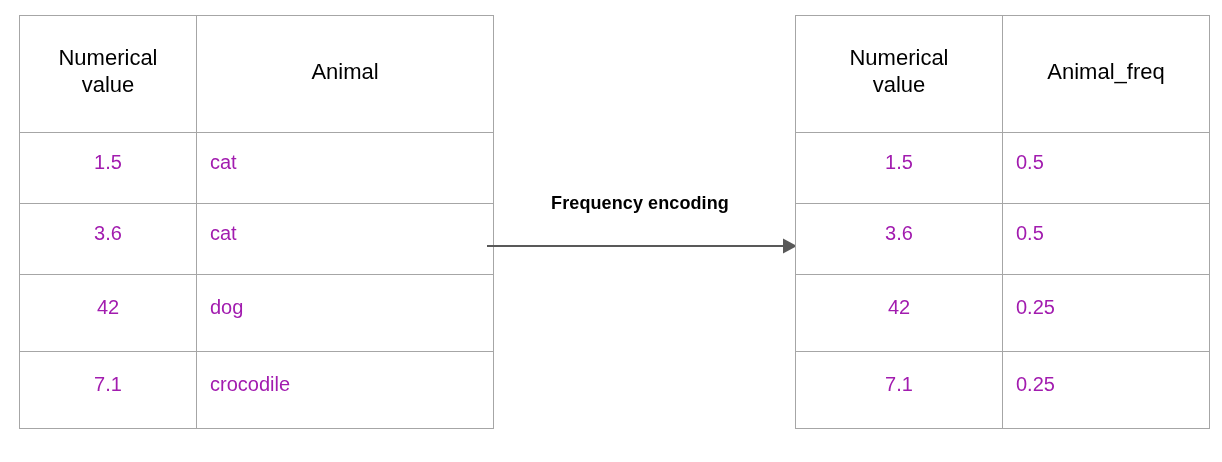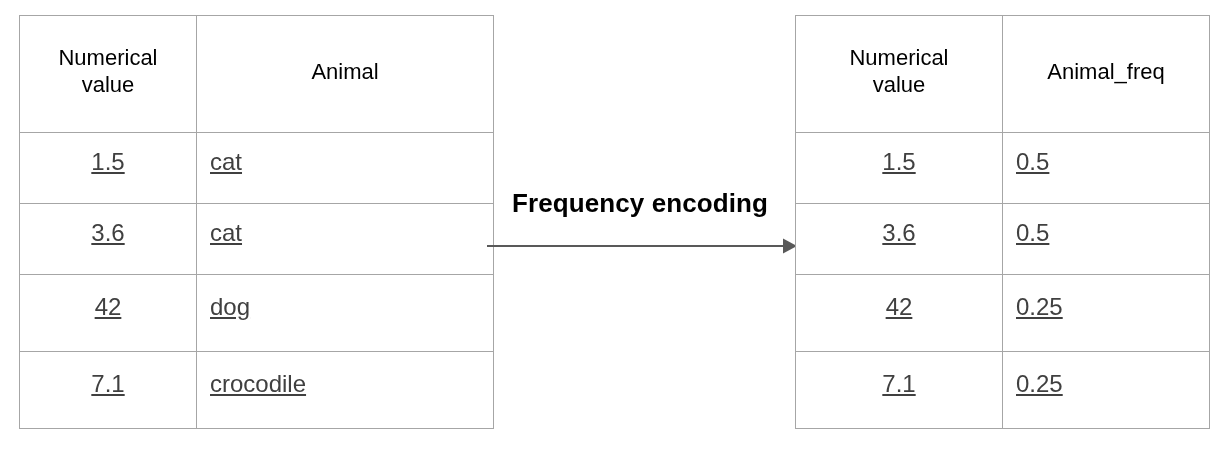--- a/index.html
+++ b/index.html
@@ -82,25 +82,24 @@
     height: 70px;
   }
   .body-row.row-tall td {
     height: 76px;
   }
   .cell-inner {
     height: 100%;
     display: flex;
     align-items: center;
     box-sizing: border-box;
-    font-size: 24px;
+    font-size: 20px;
     line-height: 26px;
-    color: #404040;
+    color: #a21caf;
     padding-bottom: 12px;
-    text-decoration: underline;
   }
   .cell-inner.align-center {
     justify-content: center;
   }
   .cell-inner.align-left {
     justify-content: flex-start;
     padding-left: 13px;
     text-align: right;
   }
 
@@ -111,21 +110,21 @@
     top: 190px;
     width: 310px;
     height: 70px;
   }
   #transform-label {
     position: absolute;
     left: 0;
     top: 0;
     width: 306px;
     text-align: center;
-    font-size: 26px;
+    font-size: 18px;
     font-weight: bold;
     line-height: 26px;
     color: #000000;
     letter-spacing: 0.1px;
   }
   #transform-arrow {
     position: absolute;
     left: 0;
     top: 44px;
     width: 310px;

